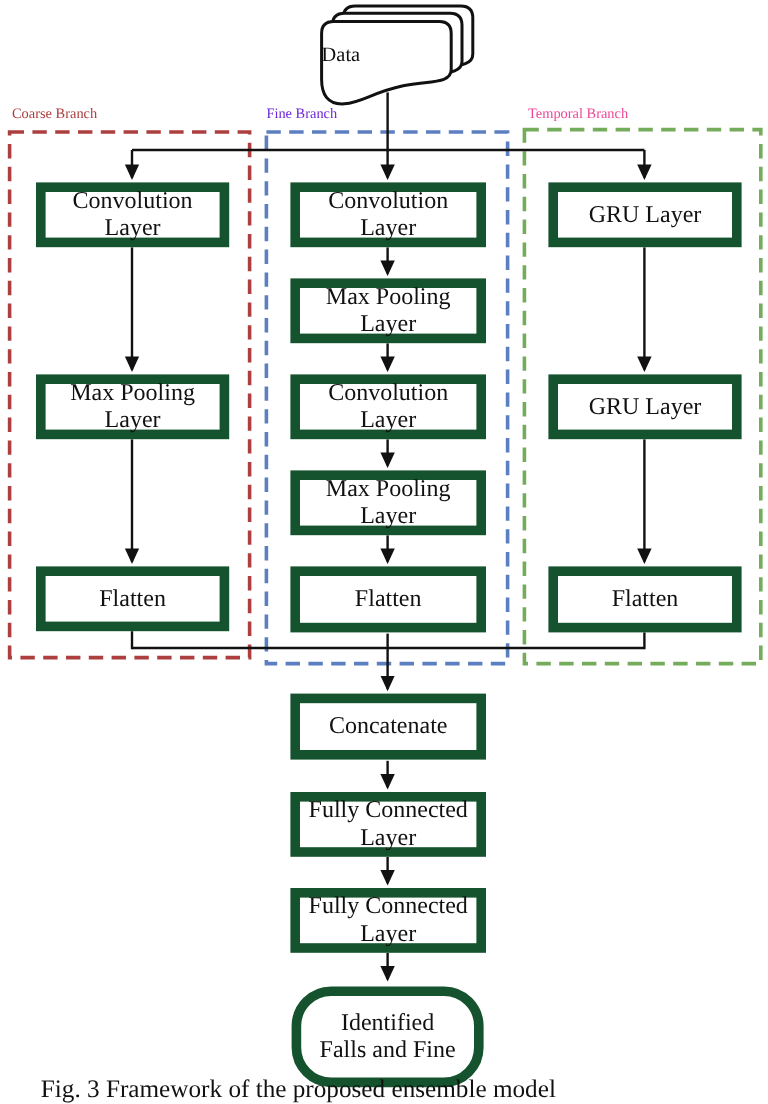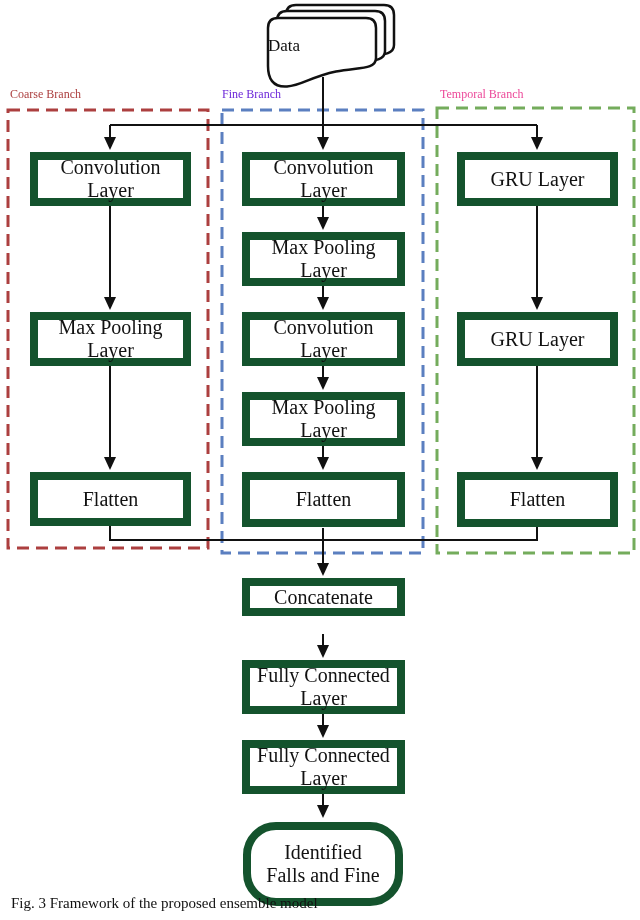--- a/index.html
+++ b/index.html
@@ -36,23 +36,23 @@
     z-index: 2;
     white-space: nowrap;
   }
   .data-label {
     position: absolute;
     z-index: 2;
     font-size: 17px;
   }
   .caption {
     position: absolute;
-    left: 11px;
+    left: 34px;
     top: 895px;
-    font-size: 15px;
+    font-size: 21px;
     z-index: 2;
     white-space: nowrap;
   }
 </style>
 </head>
 <body>
 
 <div id="figure">
 
   <svg id="wires" width="640" height="920" viewBox="0 0 640 920">
@@ -116,21 +116,21 @@
   <div class="node" style="left:242px; top:152px; width:163px; height:54px;">Convolution Layer</div>
   <div class="node" style="left:242px; top:232px; width:163px; height:54px;">Max Pooling Layer</div>
   <div class="node" style="left:242px; top:312px; width:163px; height:54px;">Convolution Layer</div>
   <div class="node" style="left:242px; top:392px; width:163px; height:54px;">Max Pooling Layer</div>
   <div class="node" style="left:242px; top:472px; width:163px; height:55px;">Flatten</div>
 
   <div class="node" style="left:457px; top:152px; width:161px; height:54px;">GRU Layer</div>
   <div class="node" style="left:457px; top:312px; width:161px; height:54px;">GRU Layer</div>
   <div class="node" style="left:457px; top:472px; width:161px; height:55px;">Flatten</div>
 
-  <div class="node" style="left:242px; top:578px; width:163px; height:38px;">Concatenate</div>
+  <div class="node" style="left:242px; top:578px; width:163px; height:55px;">Concatenate</div>
   <div class="node" style="left:242px; top:660px; width:163px; height:54px;">Fully Connected Layer</div>
   <div class="node" style="left:242px; top:740px; width:163px; height:54px;">Fully Connected Layer</div>
 
   <div class="node terminal" style="left:243px; top:822px; width:160px; height:84px;">
     <span>Identified</span>
     <span>Falls and Fine</span>
   </div>
 
   <div class="caption">Fig. 3 Framework of the proposed ensemble model</div>
 </div>

